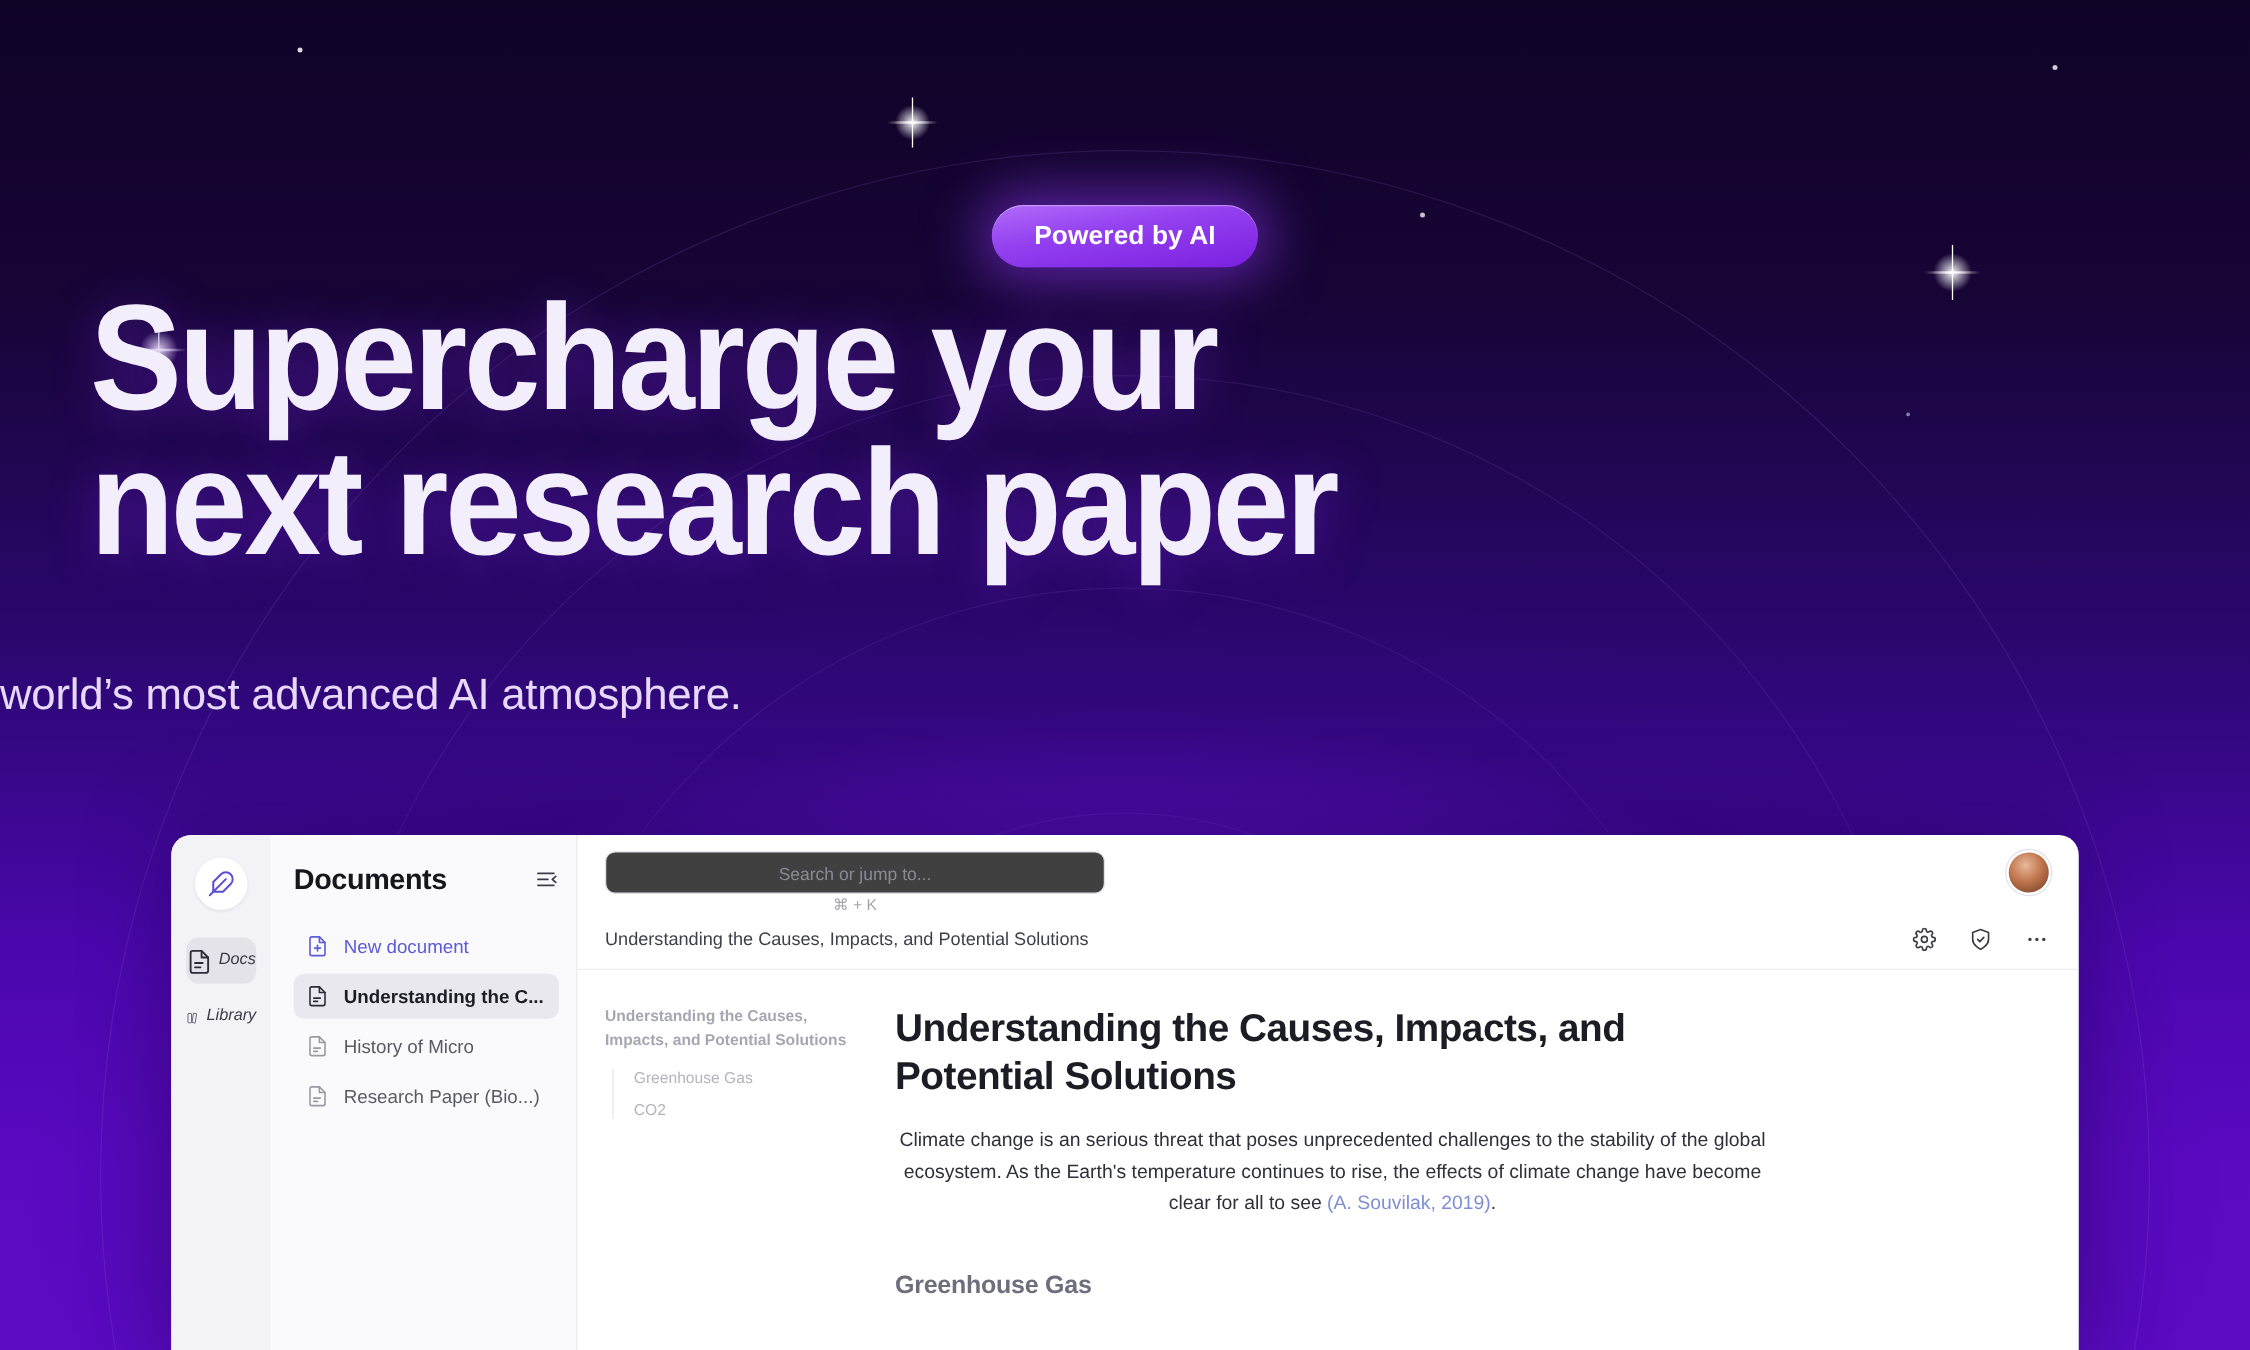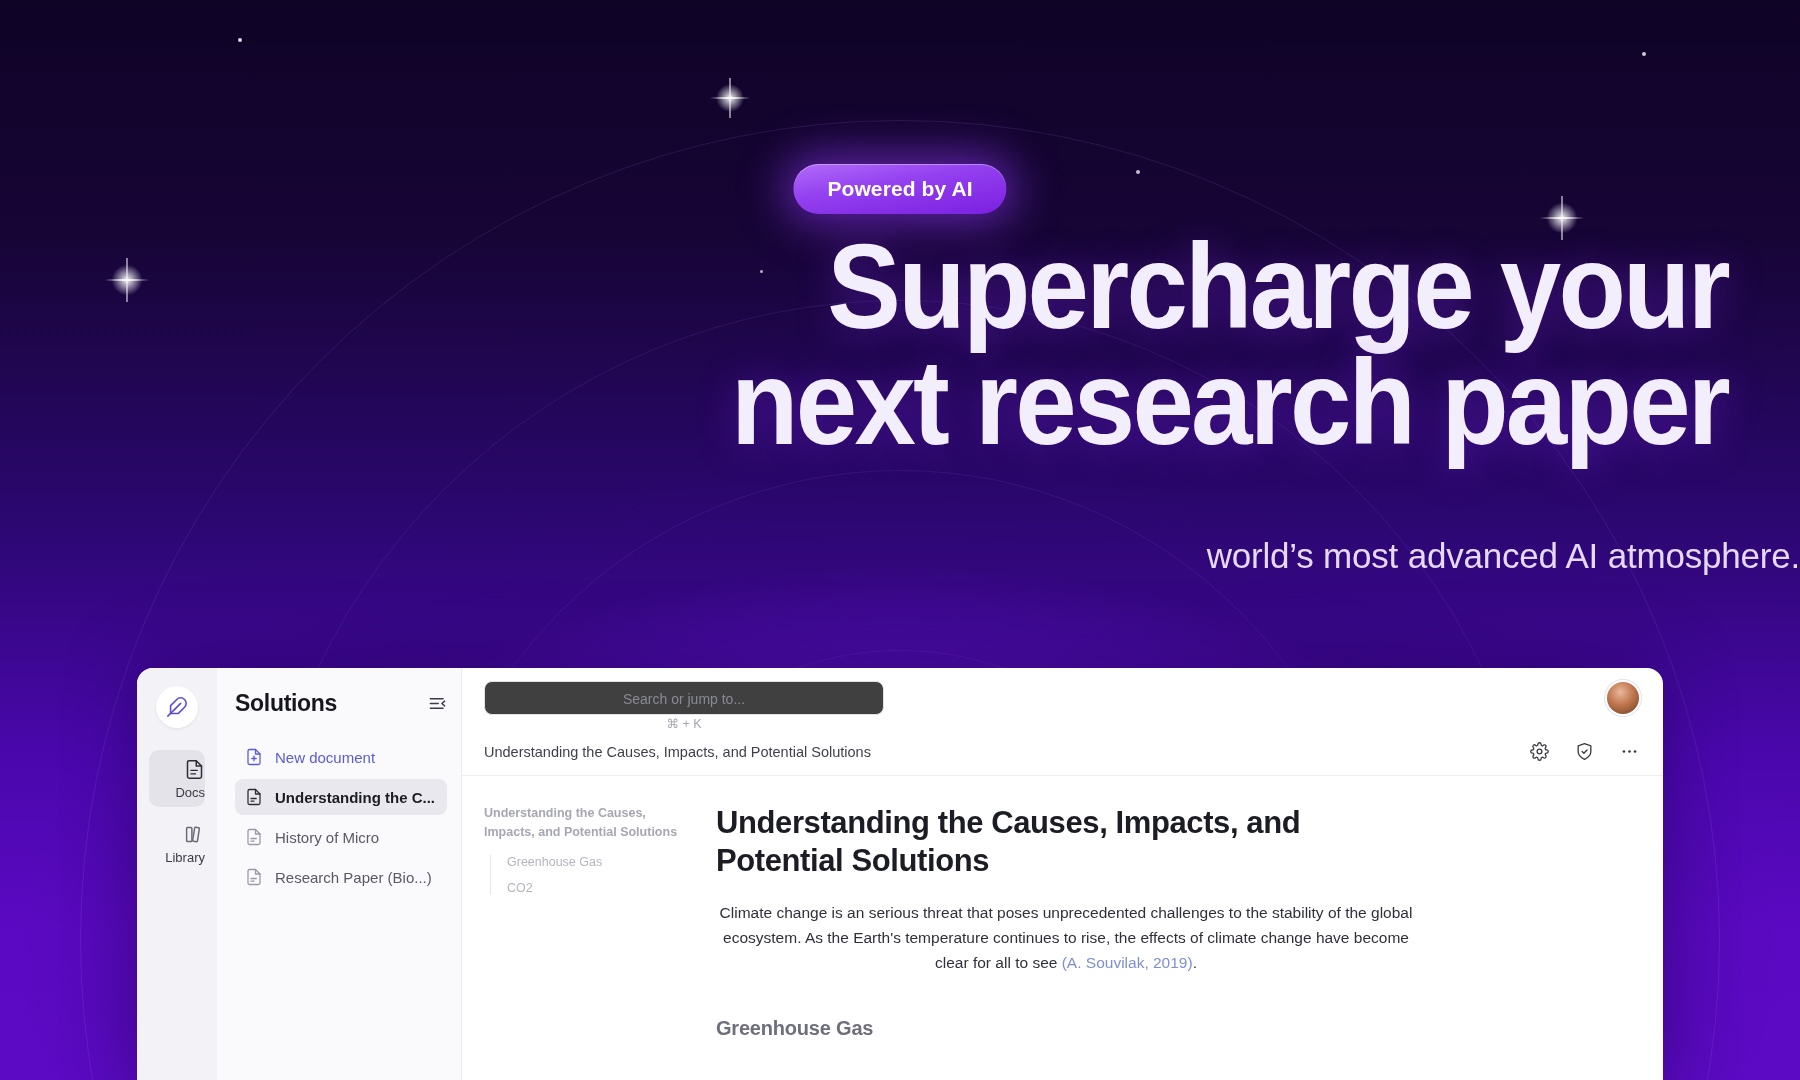--- a/index.html
+++ b/index.html
@@ -37,21 +37,21 @@
   }
   .sparkle::before, .sparkle::after {
     content:""; position:absolute; left:50%; top:50%;
     background:linear-gradient(to right, rgba(255,255,255,0) 0%, #fff 50%, rgba(255,255,255,0) 100%);
     transform:translate(-50%,-50%);
   }
   .sparkle::before { width:100%; height:2px; }
   .sparkle::after  { width:2px; height:100%; }
 
   
-  #hero { position:absolute; inset:0; text-align:right; }
+  #hero { position:absolute; inset:0; text-align:left; }
   #badge {
     position:absolute; left:50%; top:164px; transform:translateX(-50%);
     padding:13px 34px; border-radius:999px;
     background:linear-gradient(170deg,#b26bfa 0%,#9441f0 40%,#7a1fe0 100%);
     box-shadow:0 0 44px 10px rgba(150,60,255,0.55), inset 0 1px 0 rgba(255,255,255,0.35);
     color:#fff; font-size:21px; font-weight:700; letter-spacing:0.1px;
     white-space:nowrap;
   }
   #headline {
     position:absolute; left:0; right:0; top:228px;
@@ -83,22 +83,22 @@
     display:flex; flex-direction:column; align-items:center;
     padding-top:18px;
   }
   #brand-logo {
     width:42px; height:42px; border-radius:50%; background:#fff;
     display:flex; align-items:center; justify-content:center;
     box-shadow:0 1px 3px rgba(0,0,0,0.08); margin-bottom:22px;
   }
   .rail-item {
     width:56px; padding:9px 0 7px; border-radius:10px;
-    display:flex; flex-direction:column; align-items:flex-end; gap:5px;
-    margin-bottom:8px; cursor:pointer;
+    display:flex; flex-direction:row; align-items:flex-start; gap:5px;
+    margin-bottom:8px; cursor:pointer;font-style:italic;
   }
   .rail-item.active { background:#e4e3ea; }
   .rail-label { font-size:13px; color:#3b3b46; }
 
   
   #doc-panel {
     width:245px; flex:none; background:#faf9fc;
     border-right:1px solid #ebe9f1; padding:22px 14px 0 18px;
   }
   #doc-panel-head {
@@ -221,21 +221,21 @@
       <svg width="21" height="21" viewBox="0 0 24 24" fill="none" stroke="#6b6b78" stroke-width="1.7" stroke-linecap="round" stroke-linejoin="round">
         <rect x="3" y="4" width="6" height="16" rx="1"></rect>
         <rect x="11" y="4" width="5.5" height="16" rx="1" transform="rotate(9 13.75 12)"></rect>
       </svg>
       <span class="rail-label">Library</span>
     </div>
   </div>
 
   <div id="doc-panel">
     <div id="doc-panel-head">
-      <span id="doc-panel-title">Solutions</span>
+      <span id="doc-panel-title">Documents</span>
       <span id="collapse-btn">
         <svg width="19" height="19" viewBox="0 0 24 24" fill="none" stroke="#3c3c48" stroke-width="1.8" stroke-linecap="round" stroke-linejoin="round">
           <line x1="3" y1="6" x2="19" y2="6"></line>
           <line x1="3" y1="12" x2="13" y2="12"></line>
           <line x1="3" y1="18" x2="19" y2="18"></line>
           <polyline points="21 9 17.5 12 21 15"></polyline>
         </svg>
       </span>
     </div>
 

